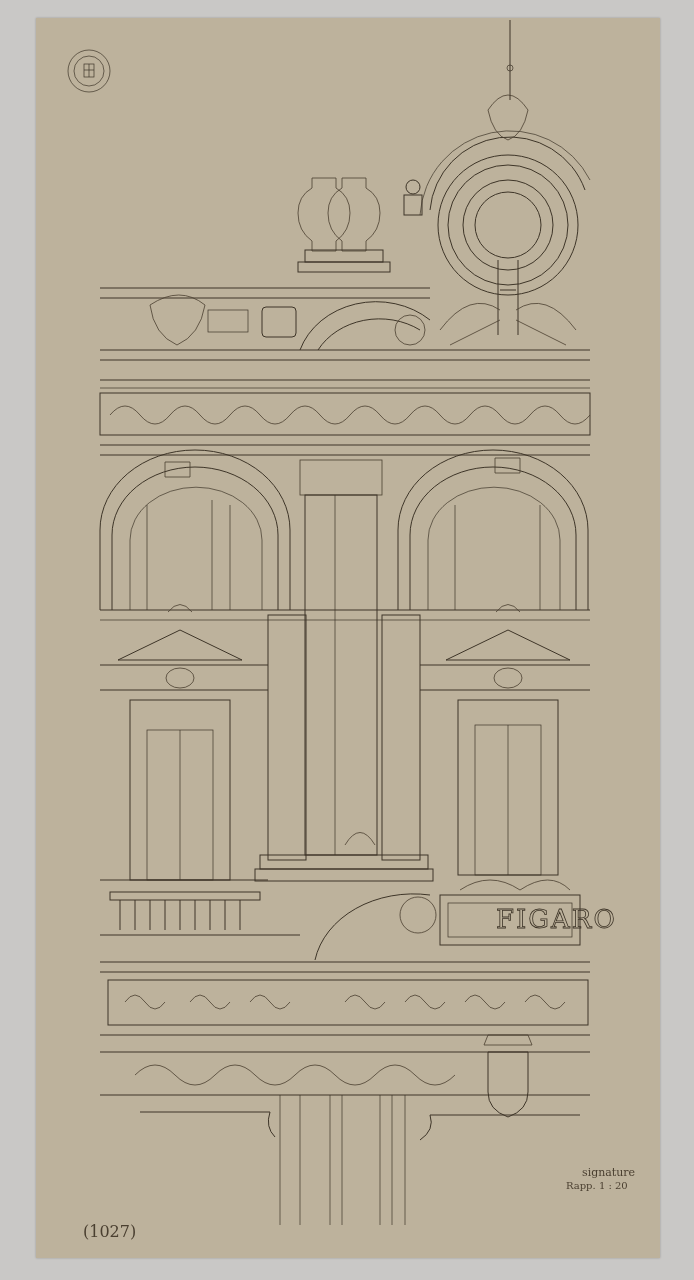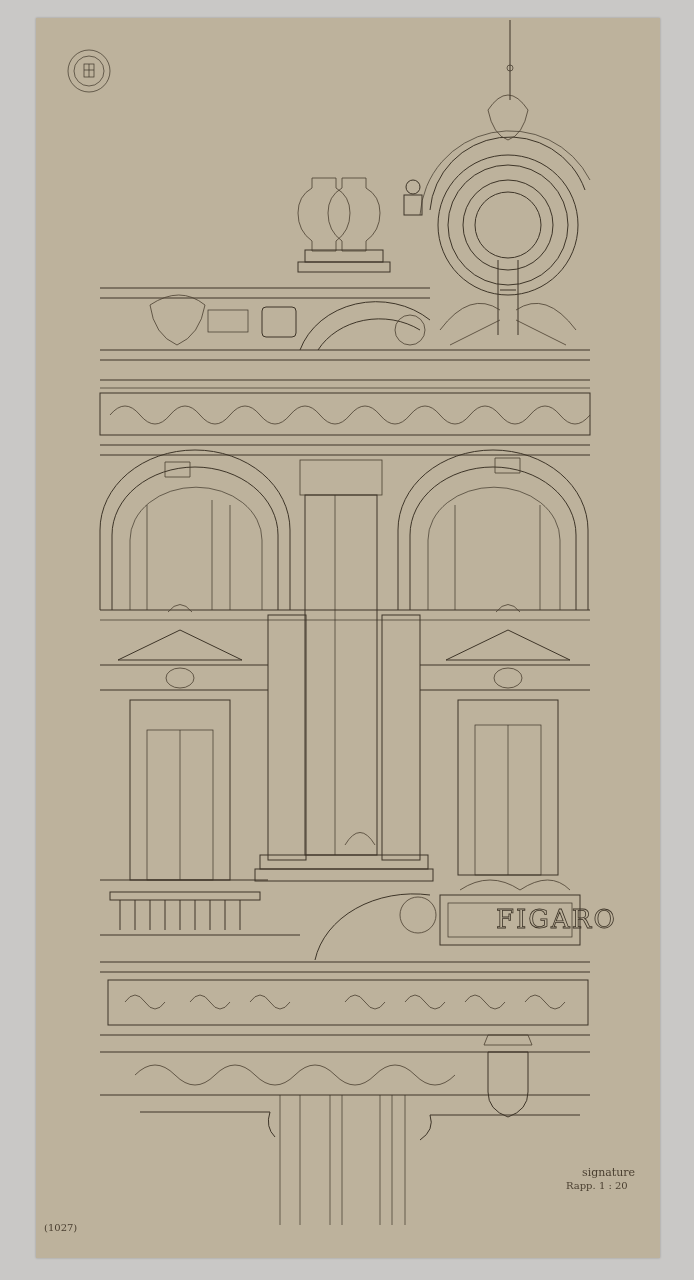--- a/index.html
+++ b/index.html
@@ -6,21 +6,21 @@
   body{width:694px;height:1280px;background:#c9c8c6;position:relative;overflow:hidden;font-family:"DejaVu Serif",serif;}
   .sheet{position:absolute;left:36px;top:18px;width:624px;height:1240px;background:#bdb29c;
     box-shadow:0 0 2px rgba(0,0,0,.25);}
   svg{position:absolute;left:0;top:0;}
   .ink{stroke:#3e3528;fill:none;stroke-width:1;}
   .ink2{stroke:#3e3528;fill:none;stroke-width:.7;}
   .orn{stroke:#4a3f30;fill:none;stroke-width:.8;}
   .txt{position:absolute;color:#4a3f30;}
   .sign-text{font-family:"DejaVu Serif",serif;font-size:26px;letter-spacing:2px;color:transparent;margin-left:44px;-webkit-text-stroke:.8px #3e3528;}
   .scale{font-size:10px;}
-  .inv{font-size:10px;}
+  .inv{font-size:16px;margin-left:39px;}
 </style>
 </head>
 <body>
 
 <div class="sheet"></div>
 
 <svg width="694" height="1280" viewBox="0 0 694 1280">
 
   <g>
     <circle cx="89" cy="71" r="21" class="ink2"></circle>

